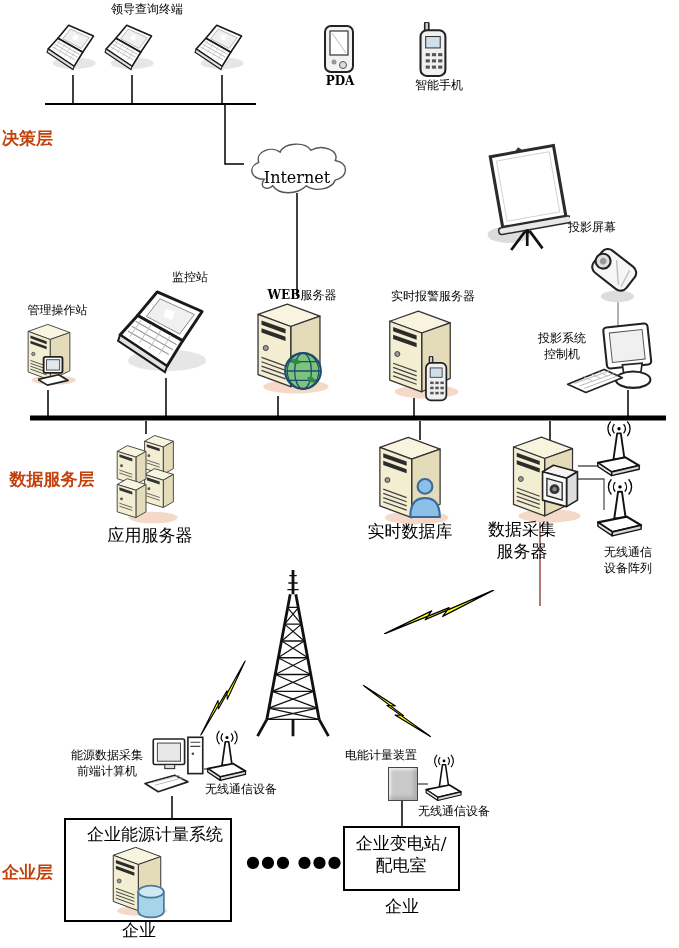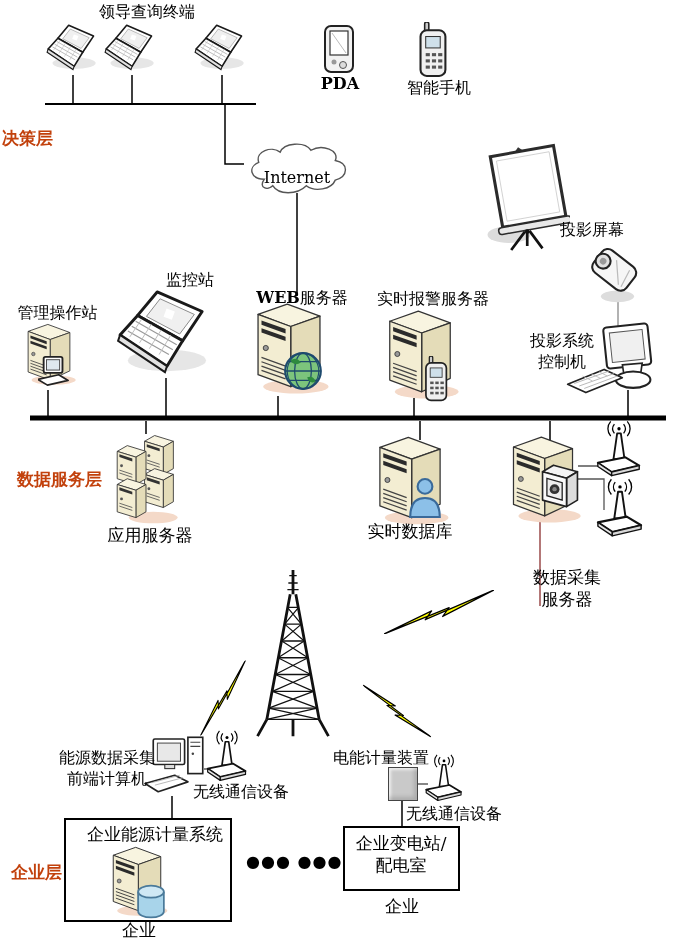--- a/index.html
+++ b/index.html
@@ -1,20 +1,20 @@
 <!DOCTYPE html>
 <html><head>
 <meta charset="utf-8">
 <style>
   html,body{margin:0;padding:0;background:#fff;}
   #canvas{position:relative;width:679px;height:948px;background:#fff;overflow:hidden;
           font-family:"DejaVu Serif","Liberation Serif",serif;}
   #wires{position:absolute;left:0;top:0;z-index:1;}
   .icon{position:absolute;z-index:2;overflow:visible;}
-  .lbl{position:absolute;z-index:3;font-size:16px;color:#000;text-align:center;
+  .lbl{position:absolute;z-index:3;font-size:12px;color:#000;text-align:center;
        line-height:1.3;white-space:nowrap;}
   .lbl-lg{font-size:17px;}
   .layer-lbl{font-weight:bold;font-size:17px;color:#c2410c;}
   .bold{font-weight:bold;}
   .box{position:absolute;z-index:2;background:#fff;border:2px solid #000;}
   .gray-box{position:absolute;z-index:2;background:#c9c9c9;border:1.5px solid #444;
             box-shadow:inset -3px -3px 4px rgba(0,0,0,.15), inset 2px 2px 3px rgba(255,255,255,.7);}
   .dots{font-size:16px;font-weight:bold;letter-spacing:1px;}
 </style>
 </head>
@@ -287,52 +287,56 @@
     </svg>
 
   <div class="lbl" style="left:373px;top:289px;width:120px;">实时报警服务器</div>
   <svg class="icon" style="left:378px;top:306px" width="84" height="96">
       <use href="#sym-server"></use>
     </svg>
   <svg class="icon" style="left:424px;top:356px" width="26" height="46">
       <use href="#sym-cellphone"></use>
     </svg>
 
-  <div class="lbl layer-lbl" style="left:2px;top:468px;width:100px;text-align:right;">数据服务层</div>
+  <div class="lbl layer-lbl" style="left:2px;top:468px;width:100px;text-align:center;">数据服务层</div>
 
   <svg class="icon" style="left:110px;top:428px" width="72" height="100">
       <use href="#sym-cluster"></use>
     </svg>
   <div class="lbl lbl-lg" style="left:98px;top:524px;width:104px;">应用服务器</div>
 
   <svg class="icon" style="left:368px;top:434px" width="84" height="92">
       <use href="#sym-server"></use>
     </svg>
   <svg class="icon" style="left:406px;top:476px" width="38" height="44">
       <use href="#sym-person"></use>
     </svg>
   <div class="lbl lbl-lg" style="left:358px;top:520px;width:104px;">实时数据库</div>
 
   <svg class="icon" style="left:502px;top:432px" width="82" height="94">
       <use href="#sym-server"></use>
     </svg>
   <svg class="icon" style="left:538px;top:463px" width="44" height="48">
       <use href="#sym-meterbox"></use>
     </svg>
-  <div class="lbl lbl-lg" style="left:521px;top:518px;width:92px;margin-top:48px;">
+  <div class="lbl lbl-lg" style="left:476px;top:518px;width:92px;">
     <div>数据采集</div>
     <div>服务器</div>
   </div>
 
   <svg class="icon" style="left:596px;top:420px" width="46" height="58">
       <use href="#sym-router"></use>
     </svg>
   <svg class="icon" style="left:596px;top:478px" width="48" height="60">
       <use href="#sym-router"></use>
     </svg>
+  <div class="lbl" style="left:588px;top:545px;width:80px;">
+    <div>无线通信</div>
+    <div>设备阵列</div>
+  </div>
 
   <svg class="icon" style="left:246px;top:570px" width="94" height="168">
       <use href="#sym-tower"></use>
     </svg>
 
   <svg class="icon" style="left:384px;top:590px" width="110" height="44">
       <use href="#sym-bolt"></use>
     </svg>
   <svg class="icon" style="left:183px;top:680px;transform:rotate(-35deg)" width="80" height="36">
       <use href="#sym-bolt"></use>
@@ -353,21 +357,21 @@
     </svg>
   <div class="lbl" style="left:186px;top:782px;width:110px;">无线通信设备</div>
 
   <div class="lbl" style="left:330px;top:748px;width:102px;">电能计量装置</div>
   <div class="gray-box" style="left:388px;top:767px;width:28px;height:32px;"></div>
   <svg class="icon" style="left:424px;top:754px" width="40" height="48">
       <use href="#sym-router"></use>
     </svg>
   <div class="lbl" style="left:402px;top:804px;width:104px;">无线通信设备</div>
 
-  <div class="lbl layer-lbl" style="left:2px;top:861px;width:60px;text-align:right;">企业层</div>
+  <div class="lbl layer-lbl" style="left:2px;top:861px;width:60px;text-align:left;">企业层</div>
 
   <div class="box" style="left:64px;top:818px;width:164px;height:100px;"></div>
   <div class="lbl lbl-lg" style="left:66px;top:823px;width:160px;padding-left:9px;">企业能源计量系统</div>
   <svg class="icon" style="left:104px;top:844px" width="66" height="74">
       <use href="#sym-server"></use>
     </svg>
   <svg class="icon" style="left:134px;top:884px" width="34" height="36">
       <use href="#sym-cylinder"></use>
     </svg>
   <div class="lbl lbl-lg" style="left:109px;top:919px;width:60px;">企业</div>

